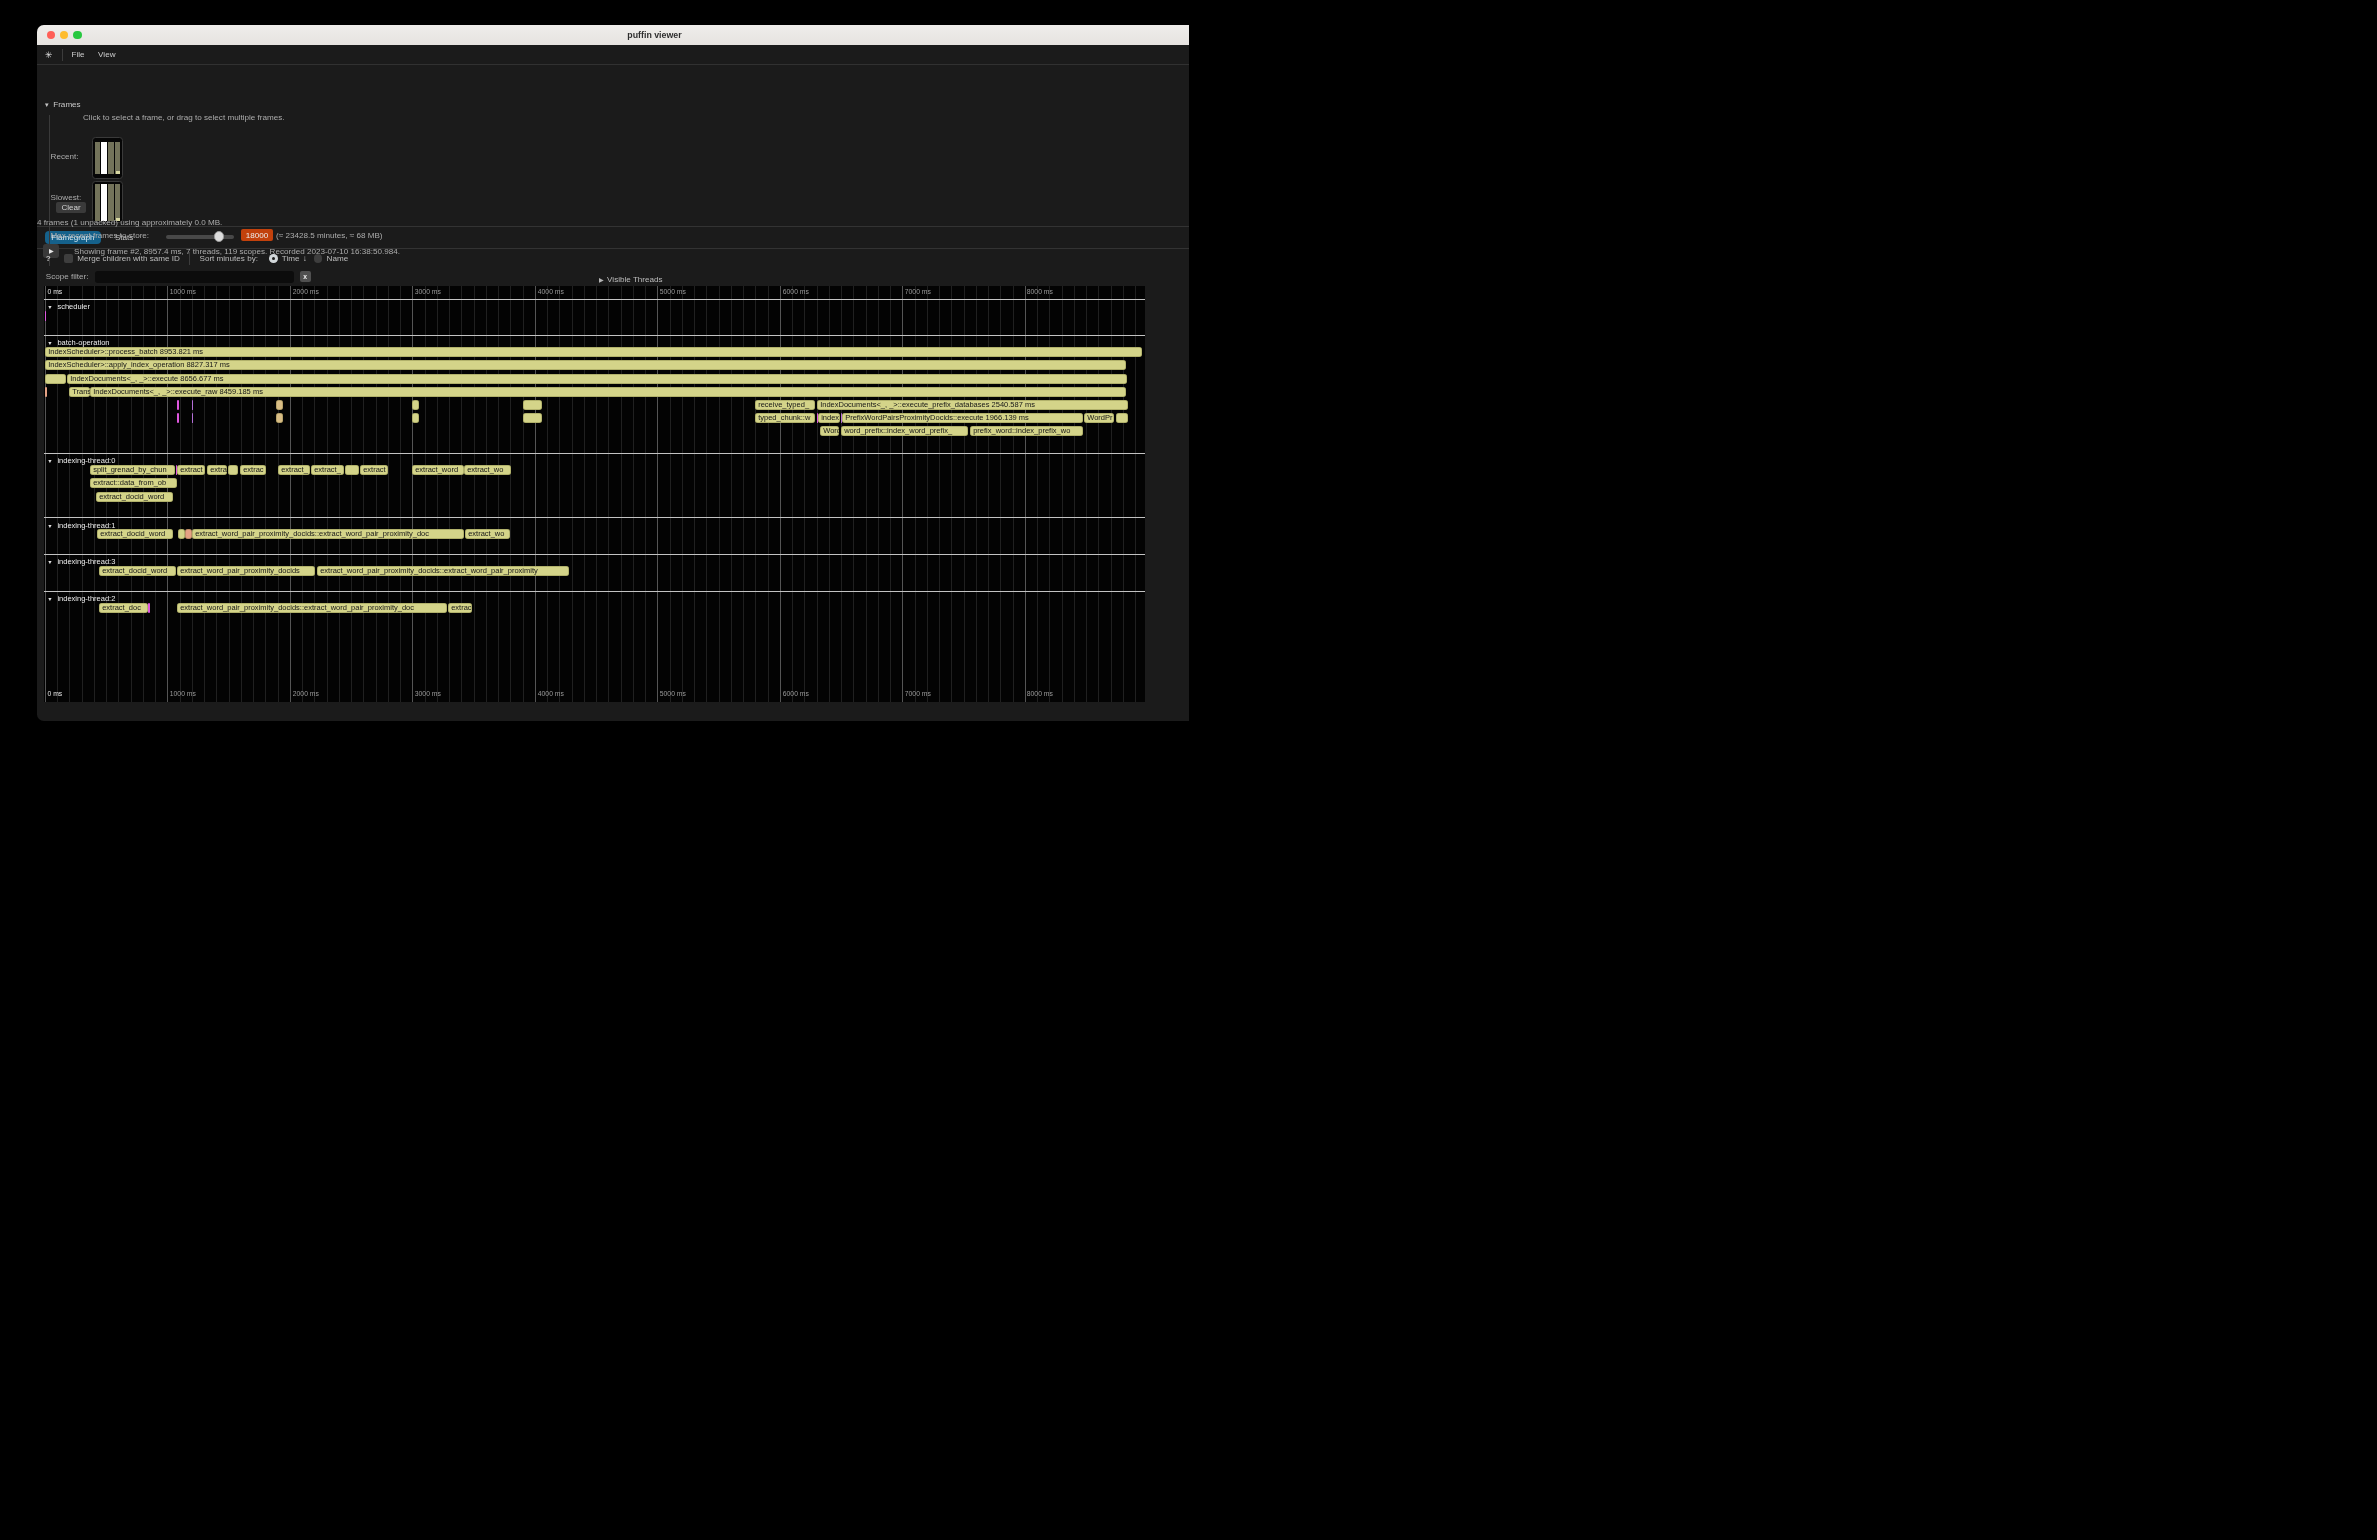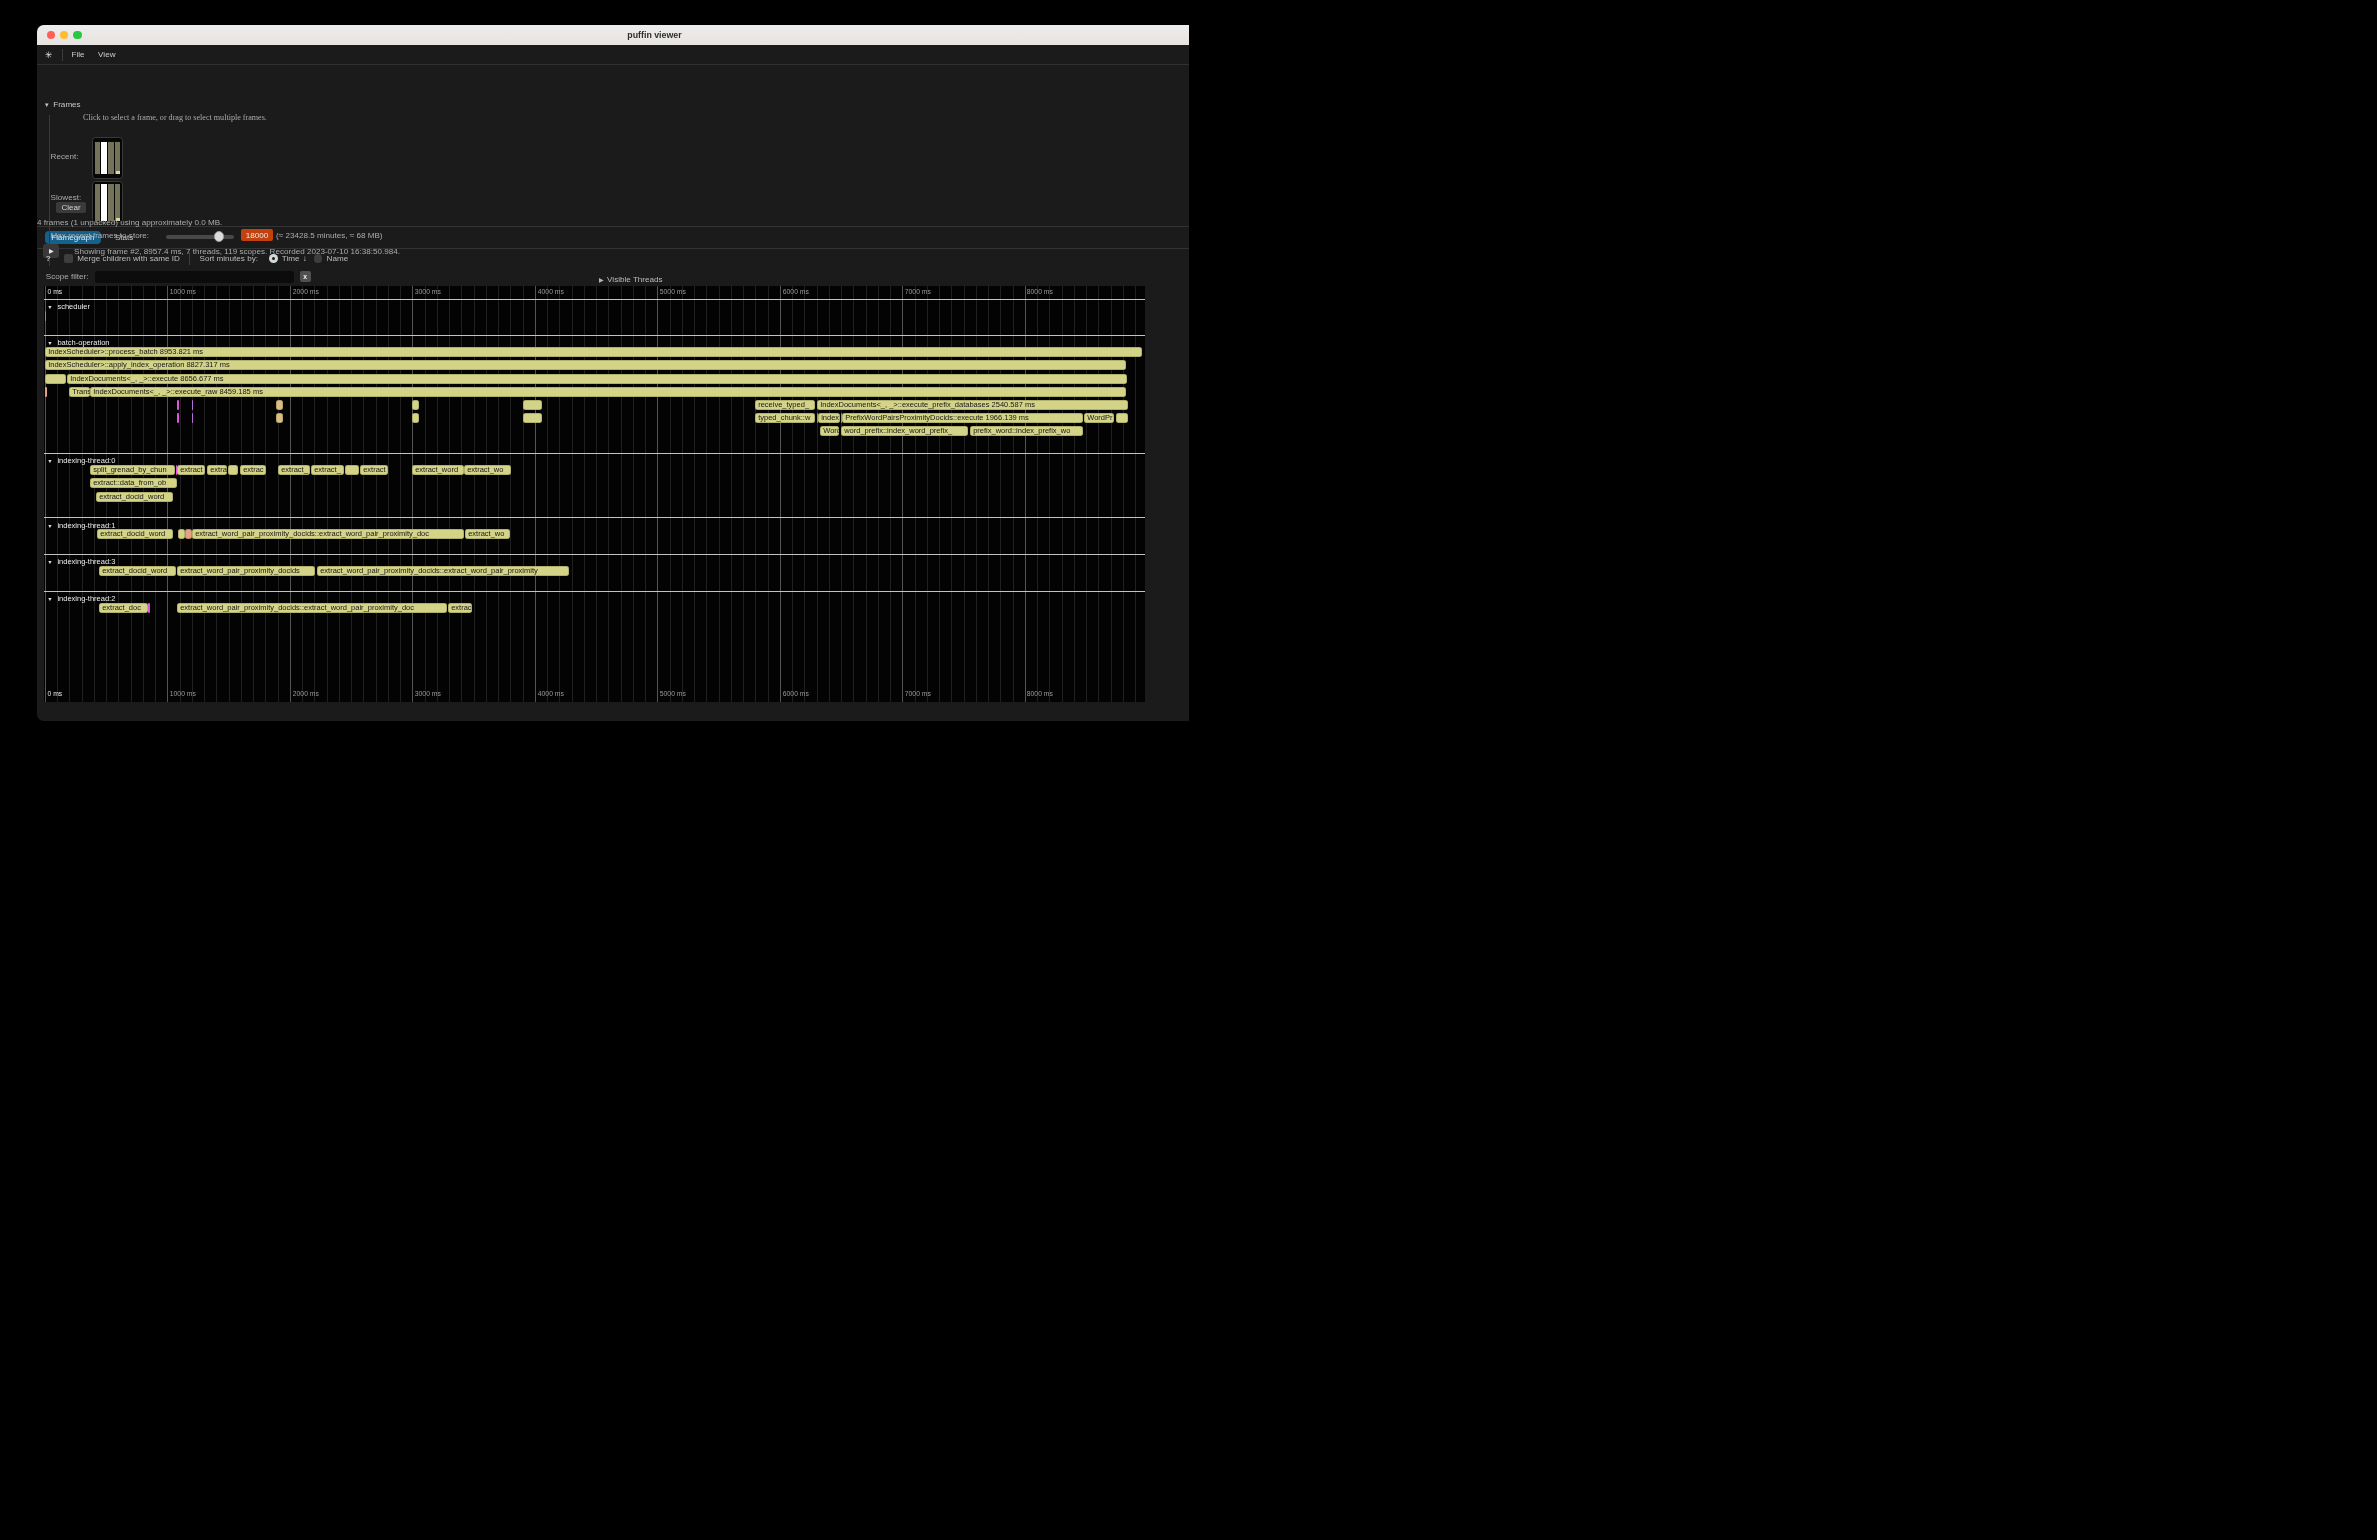--- a/index.html
+++ b/index.html
@@ -101,21 +101,21 @@
     <div class="menubar">
       <span class="theme-toggle">✳</span>
       <span class="mvsep"></span>
       <span class="menu-item">File</span>
       <span class="menu-item">View</span>
     </div>
 
     <div class="frames">
       <div class="abs frames-header" style="left:6.8px;top:35px;"><span class="tri">▼</span><span>Frames</span></div>
       <div class="indent-line"></div>
-      <div class="abs hint" style="left:46px;top:48px;font-family:Liberation Serif, serif;">Click to select a frame, or drag to select multiple frames.</div>
+      <div class="abs hint" style="left:46px;top:48px;">Click to select a frame, or drag to select multiple frames.</div>
 
       <div class="abs rowlabel" style="left:13.6px;top:87px;">Recent:</div>
       <div class="thumb" style="left:55px;top:72px;" id="thumb-recent">
           <div class="fbar" style="background: rgb(115, 115, 90); margin-top: 3.4px; height: 32px;"></div>
           <div class="fbar" style="background: rgb(255, 255, 255); margin-top: 3.4px; height: 32px;"></div>
           <div class="fbar" style="background: rgb(115, 115, 90); margin-top: 3.4px; height: 32px;"></div>
           <div class="fbar" style="background: rgb(115, 115, 90); margin-top: 3.4px; height: 32px;">
             <div class="stub"></div>
           </div>
         </div>

